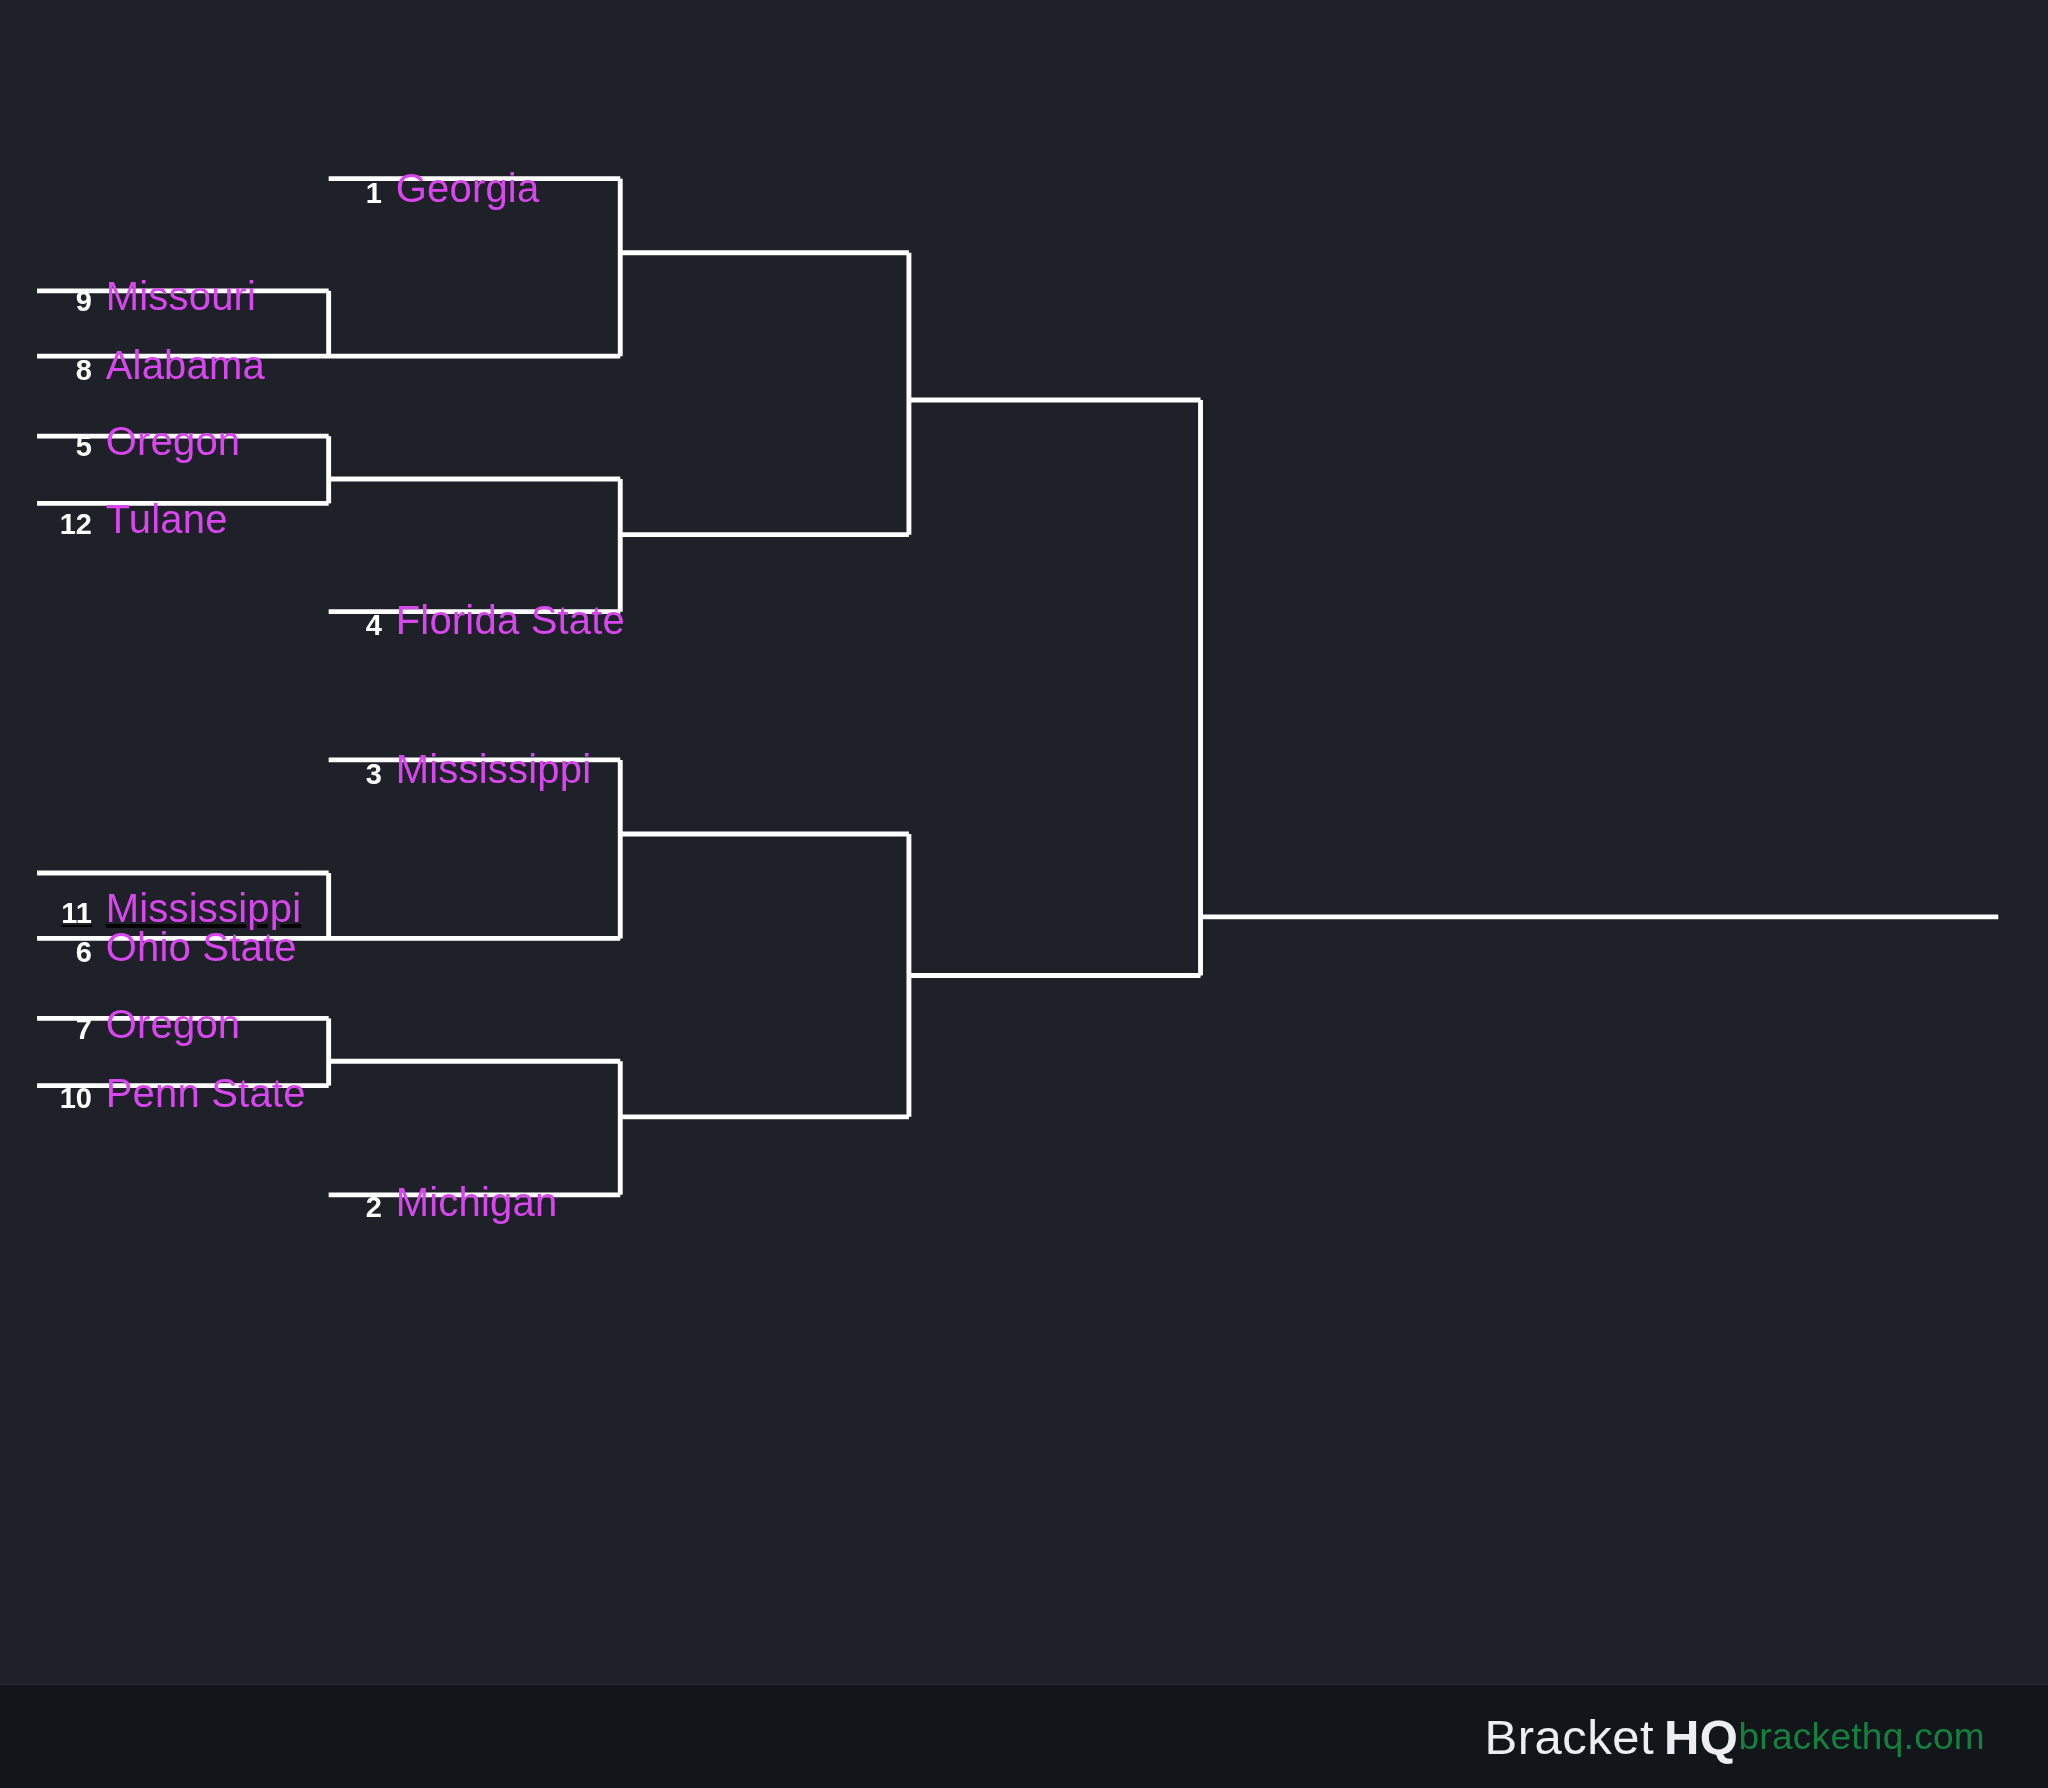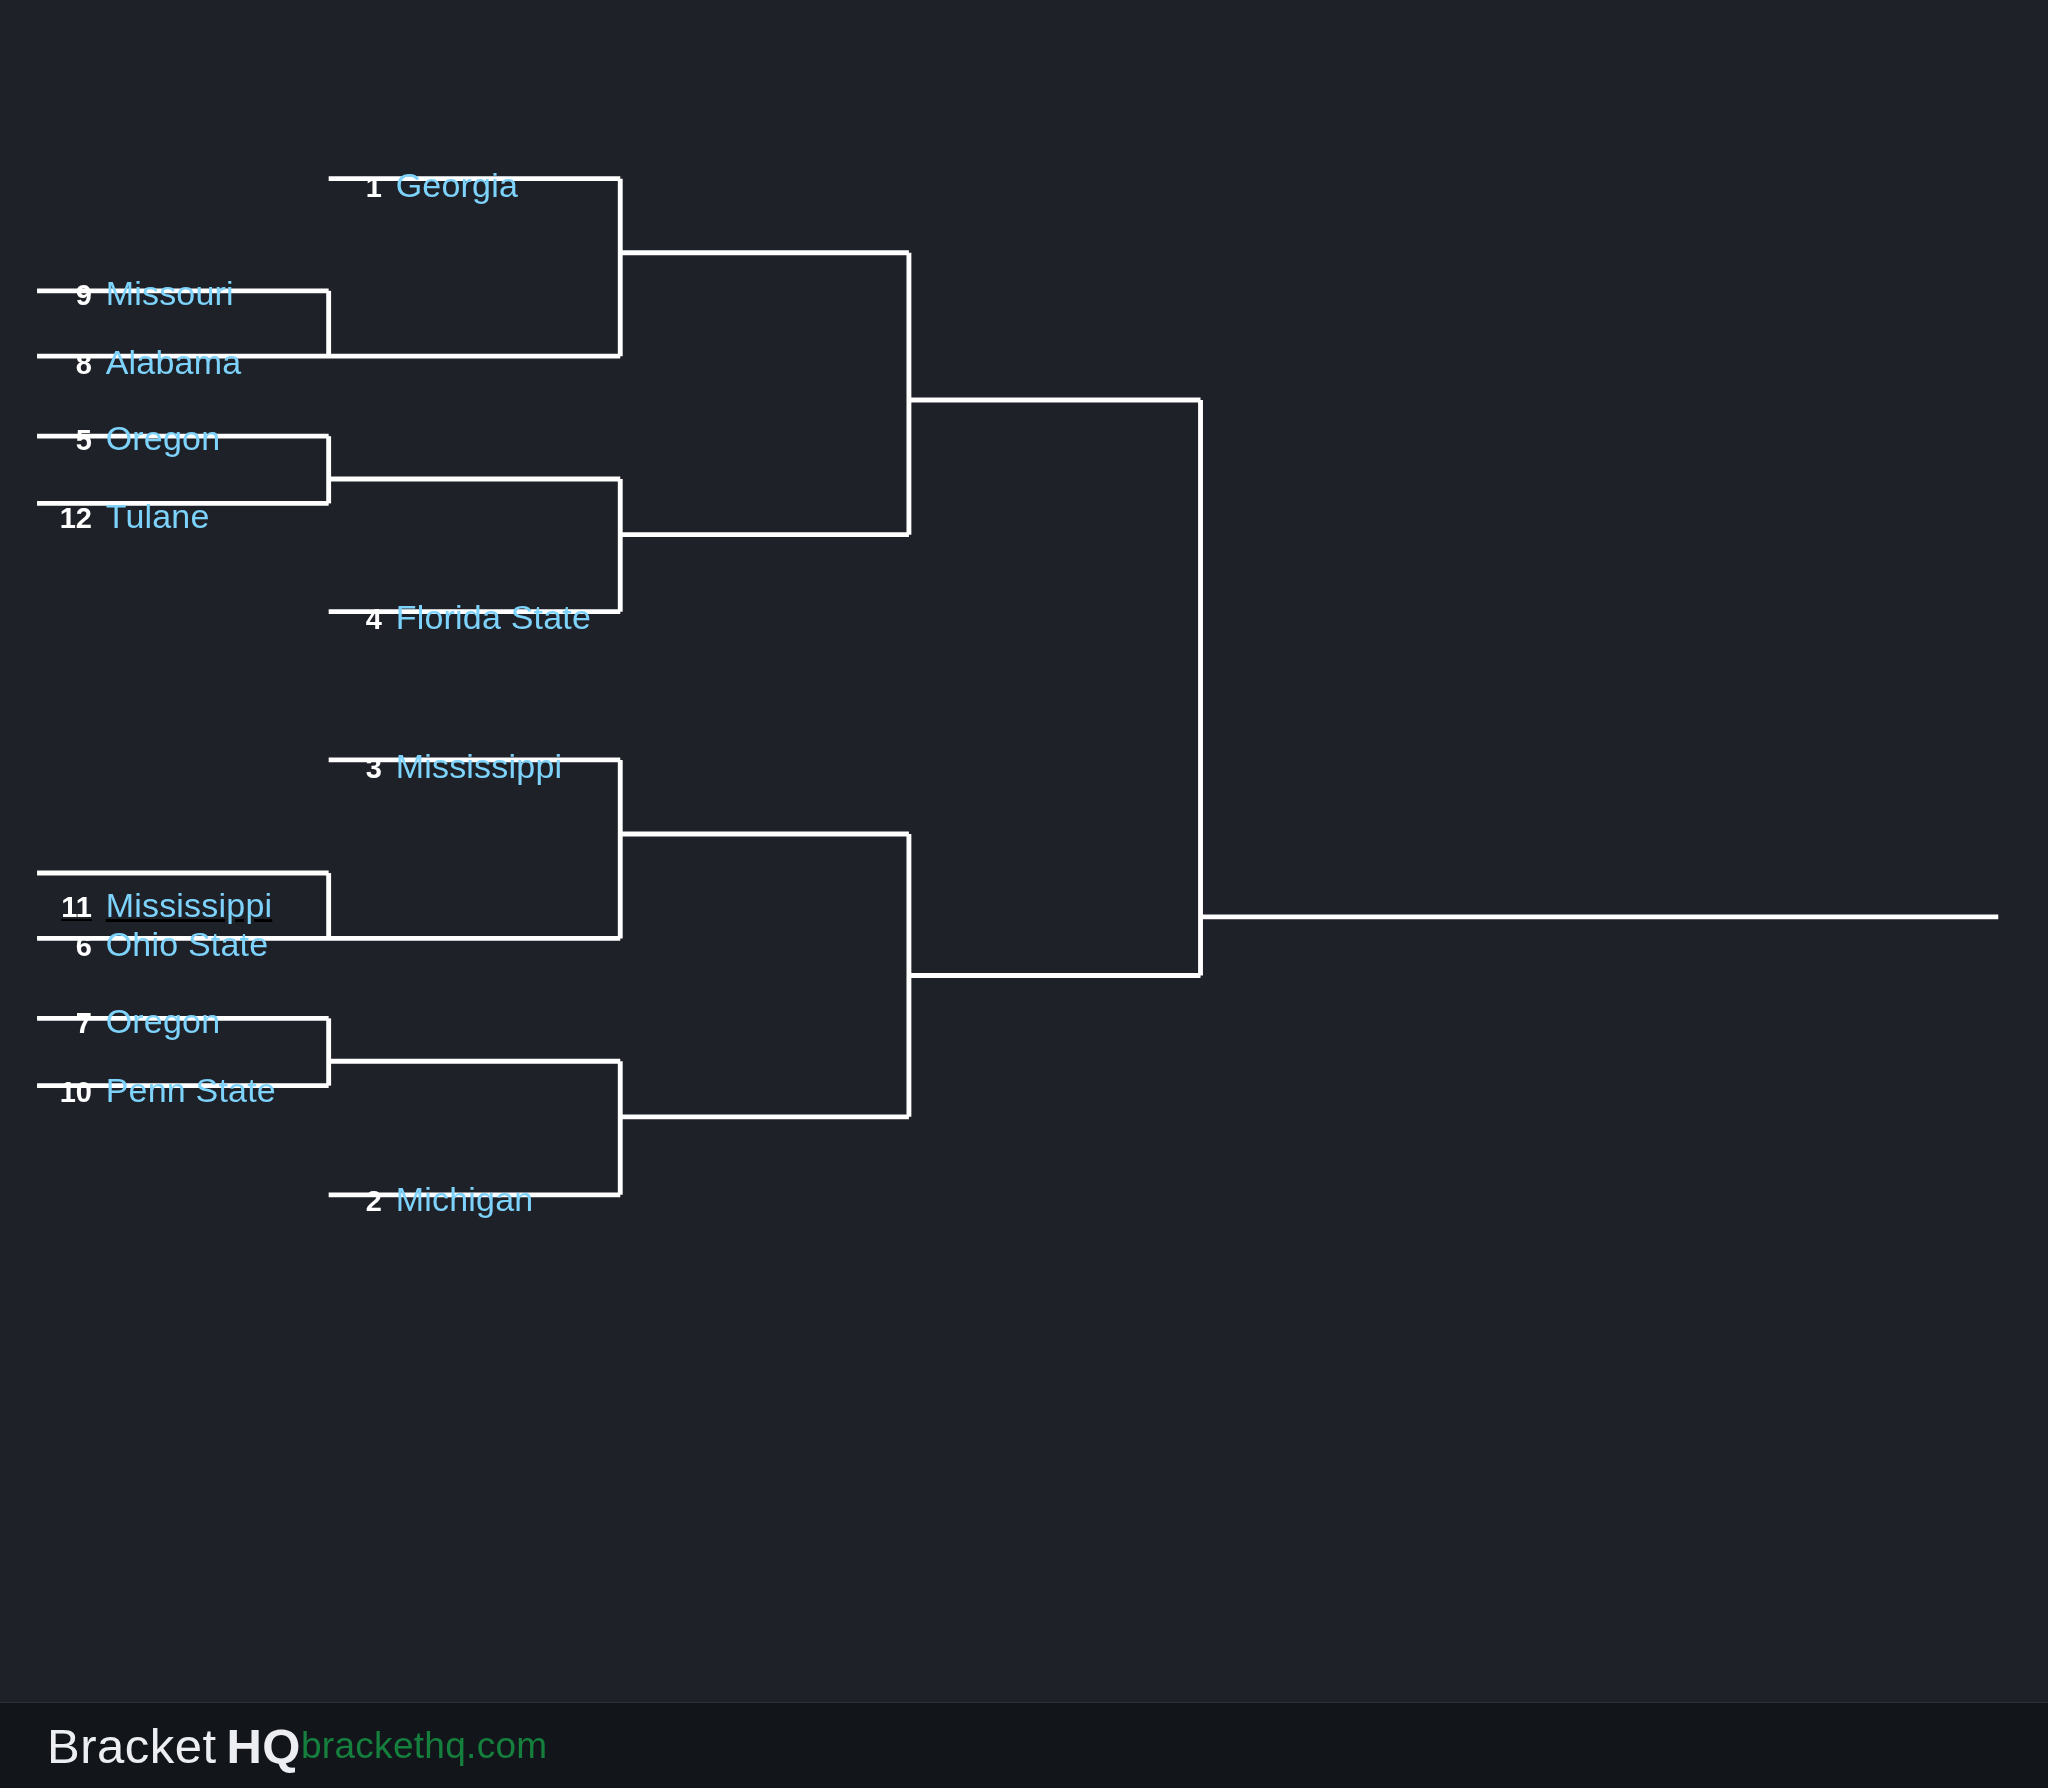--- a/index.html
+++ b/index.html
@@ -32,37 +32,37 @@
   .seed {
     font-weight: bold;
     font-size: 29px;
     color: #ffffff;
     text-align: right;
     width: 43px;
     margin-right: 13.7px;
   }
   .team-name {
     font-weight: 400;
-    font-size: 34px;
-    color: #7dd3fc;
+    font-size: 40px;
+    color: #d946ef;
     letter-spacing: 0.2px;
   }
   #footer {
     position: absolute;
     left: 0;
     bottom: 0;
     width: 2048px;
-    height: 87px;
+    height: 105px;
     background: #12151a;
     border-top: 1px solid #2c3038;
     display: flex;
     align-items: center;
-    justify-content: flex-start;
+    justify-content: flex-end;
     box-sizing: border-box;
-    padding: 0 47px;
+    padding: 0 63px;
   }
   #brand {
     font-size: 49px;
     color: #eceef1;
     letter-spacing: 0.5px;
   }
   #brand .brand-light { font-weight: 300; }
   #brand .brand-bold { font-weight: 700; margin-left: 9.8px; }
   #site-url {
     font-size: 37px;

